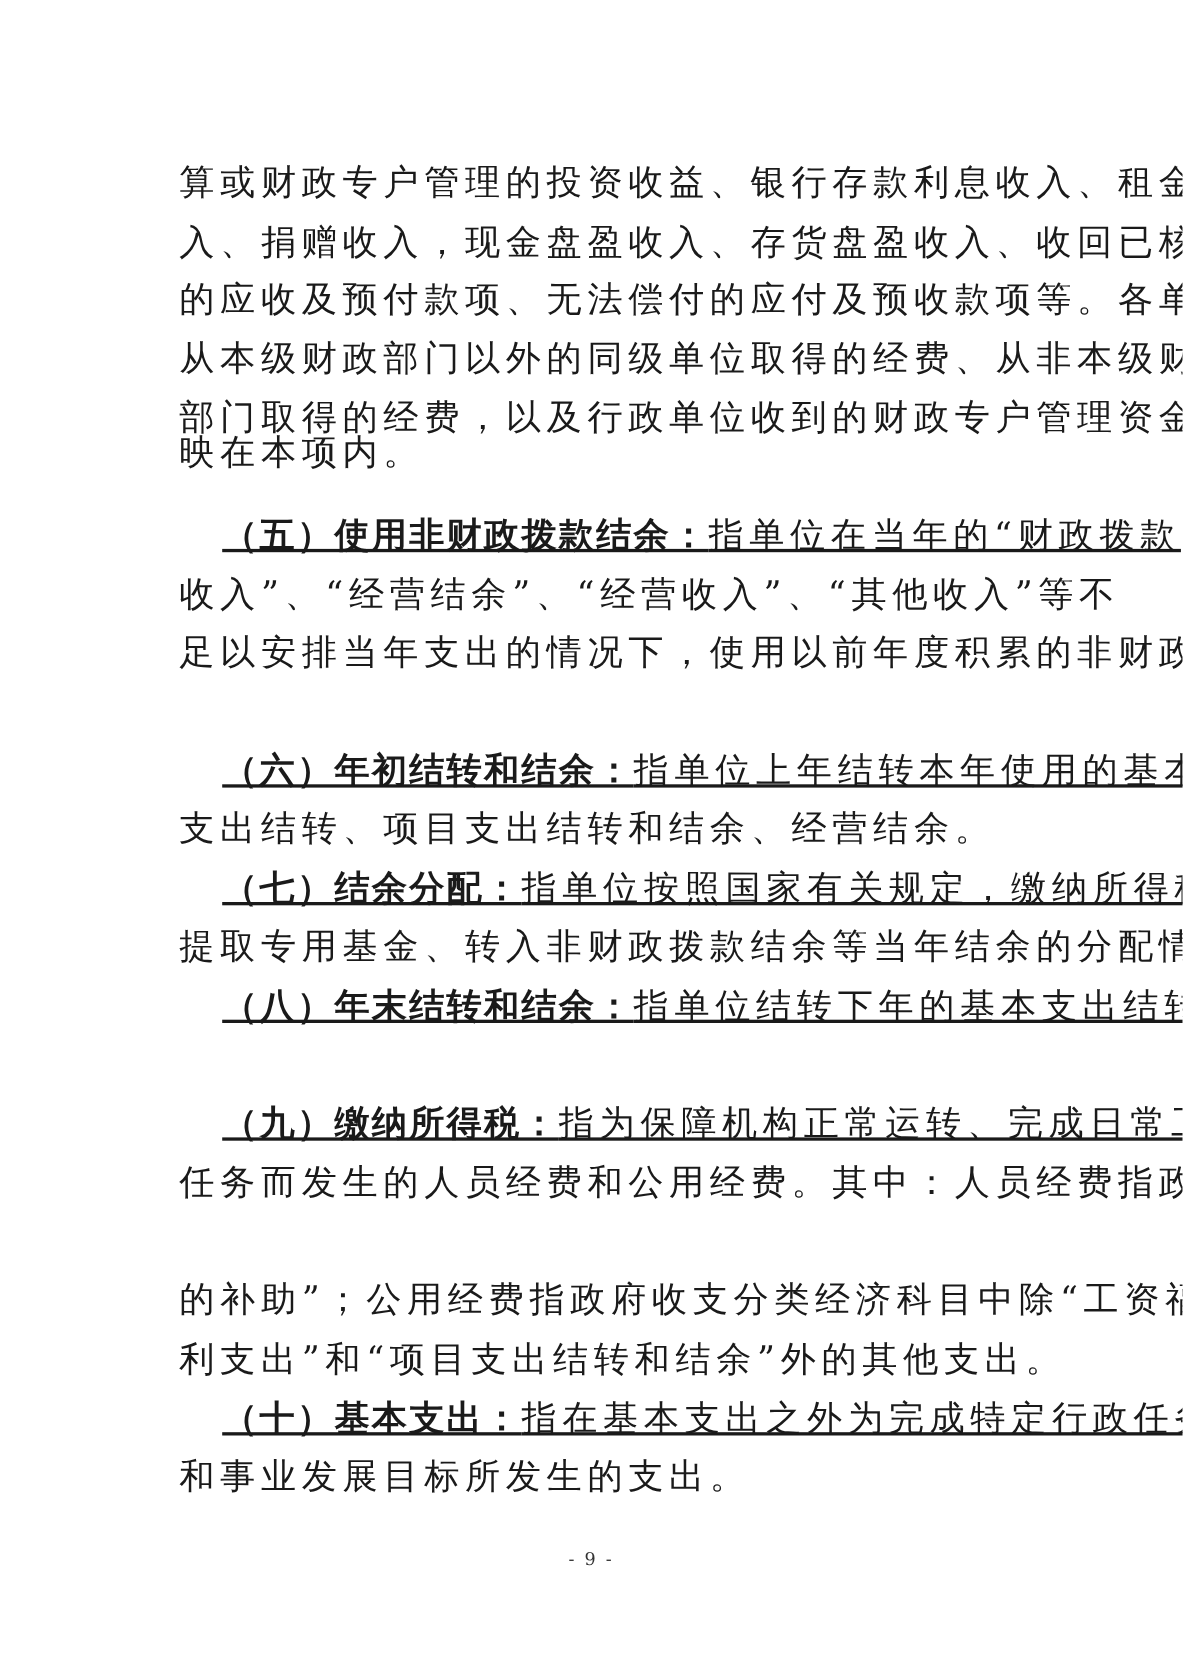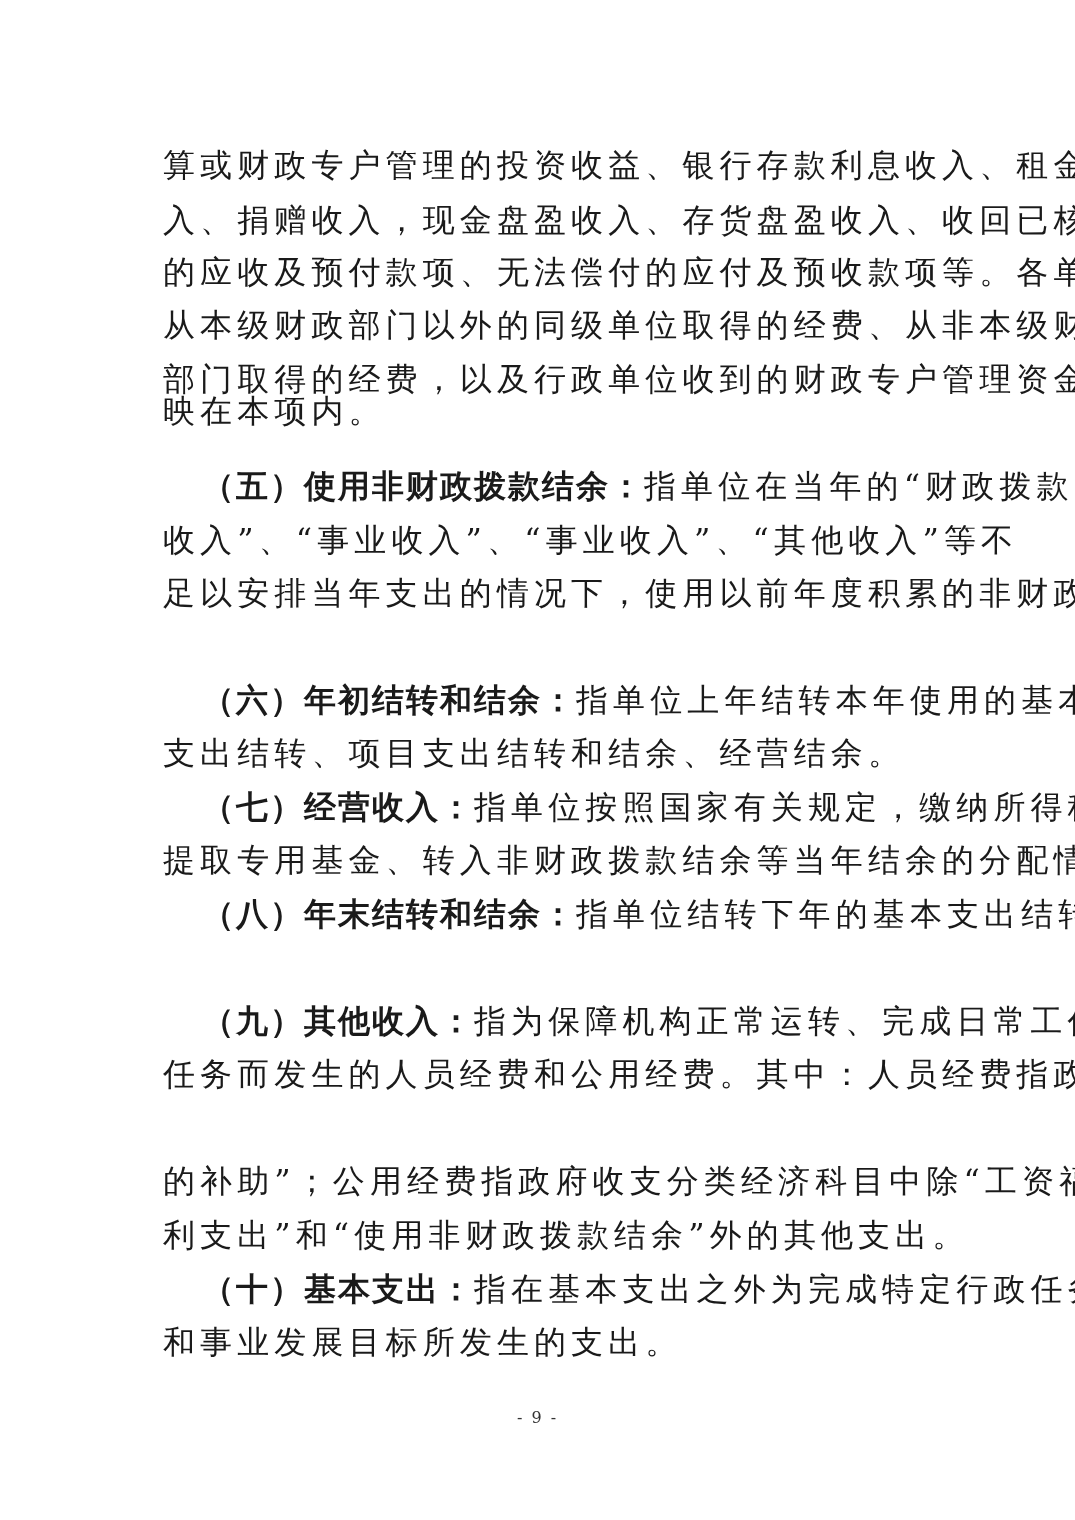--- a/index.html
+++ b/index.html
@@ -6,21 +6,21 @@
   body {
     width: 1075px; height: 1520px; background: #ffffff; position: relative; overflow: hidden;
     font-family: "DejaVu Serif", "Liberation Serif", serif; color: #1a1a1a;
   }
   .page { position: absolute; left: 0; top: 0; width: 1075px; height: 1520px; }
   .line {
     position: absolute; left: 163px; width: 760px; height: 50px;
     font-size: 32px; line-height: 50px; white-space: nowrap;
     letter-spacing: 5.1px;
   }
-  .line.indent { left: 202px; }
+  .line.indent { left: 202px; text-decoration: underline; }
   .b { font-weight: bold; letter-spacing: 2px; }
   .page-number {
     position: absolute; left: 0; width: 1075px; top: 1408px; text-align: center;
     font-size: 16px; color: #333; letter-spacing: 2px;
   }
 </style>
 </head>
 <body>
 
 <div class="page">
@@ -28,43 +28,43 @@
   <div class="line" style="top:140px">算或财政专户管理的投资收益、银行存款利息收入、租金收</div>
   <div class="line" style="top:195px">入、捐赠收入，现金盘盈收入、存货盘盈收入、收回已核销</div>
   <div class="line" style="top:247px">的应收及预付款项、无法偿付的应付及预收款项等。各单位</div>
   <div class="line" style="top:300px">从本级财政部门以外的同级单位取得的经费、从非本级财政</div>
   <div class="line" style="top:354px">部门取得的经费，以及行政单位收到的财政专户管理资金反</div>
   <div class="line" style="top:386px">映在本项内。</div>
 
   <div class="line indent" style="top:461px">
     <span class="b">（五）使用非财政拨款结余：</span><span>指单位在当年的“财政拨款</span>
   </div>
-  <div class="line" style="top:515px">收入”、“事业收入”、“事业收入”、“其他收入”等不</div>
+  <div class="line" style="top:515px">收入”、“经营结余”、“经营收入”、“其他收入”等不</div>
   <div class="line" style="top:568px">足以安排当年支出的情况下，使用以前年度积累的非财政拨</div>
 
   <div class="line indent" style="top:675px">
     <span class="b">（六）年初结转和结余：</span><span>指单位上年结转本年使用的基本</span>
   </div>
   <div class="line" style="top:728px">支出结转、项目支出结转和结余、经营结余。</div>
 
   <div class="line indent" style="top:782px">
-    <span class="b">（七）经营收入：</span><span>指单位按照国家有关规定，缴纳所得税、</span>
+    <span class="b">（七）结余分配：</span><span>指单位按照国家有关规定，缴纳所得税、</span>
   </div>
   <div class="line" style="top:835px">提取专用基金、转入非财政拨款结余等当年结余的分配情况。</div>
 
   <div class="line indent" style="top:889px">
     <span class="b">（八）年末结转和结余：</span><span>指单位结转下年的基本支出结转、</span>
   </div>
 
   <div class="line indent" style="top:996px">
-    <span class="b">（九）其他收入：</span><span>指为保障机构正常运转、完成日常工作</span>
+    <span class="b">（九）缴纳所得税：</span><span>指为保障机构正常运转、完成日常工作</span>
   </div>
   <div class="line" style="top:1049px">任务而发生的人员经费和公用经费。其中：人员经费指政府</div>
   <div class="line" style="top:1156px">的补助”；公用经费指政府收支分类经济科目中除“工资福</div>
-  <div class="line" style="top:1210px">利支出”和“使用非财政拨款结余”外的其他支出。</div>
+  <div class="line" style="top:1210px">利支出”和“项目支出结转和结余”外的其他支出。</div>
 
   <div class="line indent" style="top:1264px">
     <span class="b">（十）基本支出：</span><span>指在基本支出之外为完成特定行政任务</span>
   </div>
   <div class="line" style="top:1317px">和事业发展目标所发生的支出。</div>
 
   <div class="page-number">- 9 -</div>
 </div>
 
 </body></html>

